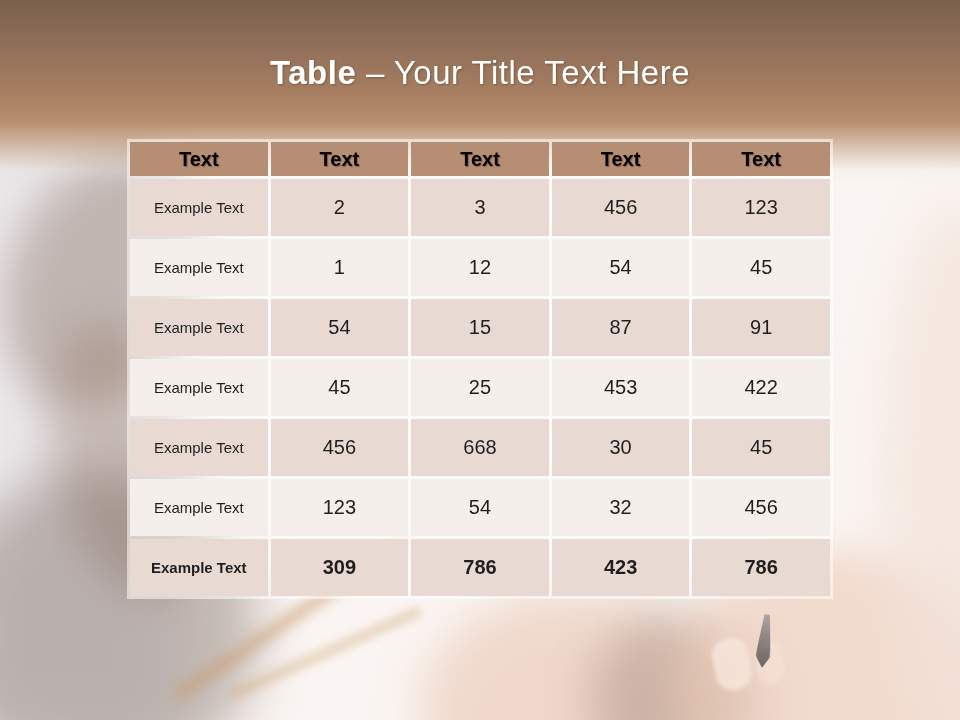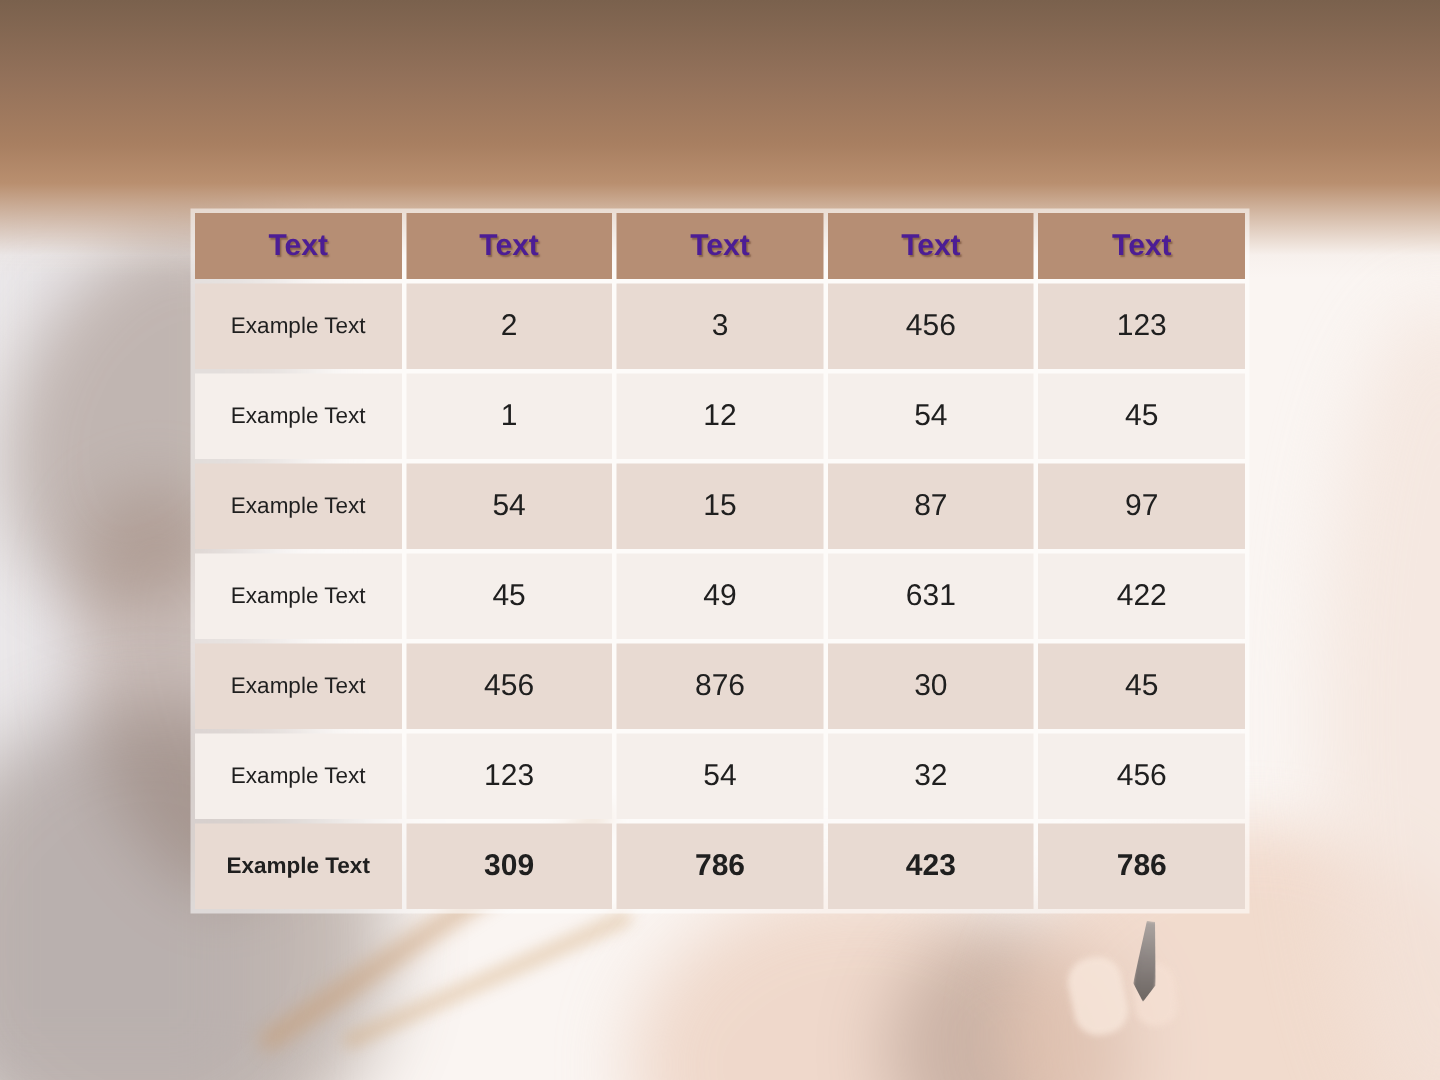--- a/index.html
+++ b/index.html
@@ -54,22 +54,22 @@
   .title{position:absolute;left:0;top:54px;width:960px;text-align:center;
     color:var(--title-text,#fff);font-size:33px;letter-spacing:.5px;
     text-shadow:1px 1px 2px rgba(60,35,20,.35);}
   .title .bold{font-weight:700;}
   .title .rest{font-weight:400;}
   
   .table-wrap{position:absolute;left:127px;top:139px;width:706px;}
   table{width:100%;border-collapse:separate;border-spacing:3px;
     background:rgba(255,255,255,0.55);}
   th,td{text-align:center;vertical-align:middle;padding:0 4px;}
-  th{height:44px;background:var(--header-bg,#b68e74);
-    color:#4c1d95;font-size:20px;font-weight:700;
+  th{height:34px;background:var(--header-bg,#b68e74);
+    color:#000000;font-size:20px;font-weight:700;
     text-shadow:1px 1px 1px rgba(80,45,25,.45);}
   td{height:57px;color:var(--cell-text,#1f1f1f);font-size:20px;text-align:center;}
   td.label{font-size:15px;}
   tr.row-dark td{background:var(--row-dark,#e8dad2);}
   tr.row-light td{background:var(--row-light,#f5efeb);}
   tr.bold td{font-weight:700;}
   col{width:20%;}
 </style>
 </head>
 <body>
@@ -87,20 +87,23 @@
     <div class="blob hair-right"></div>
     <div class="blob hand"></div>
     <div class="blob far-right-skin"></div>
     <div class="blob fingernail-1"></div>
     <div class="blob fingernail-2"></div>
     <div class="pen-tip"></div>
   </div>
 
   <div class="top-band"></div>
 
+  <div class="title">
+    <span class="bold">Table</span><span class="rest"> – Your Title Text Here</span>
+  </div>
 
   <div class="table-wrap">
     <table>
       <colgroup>
           <col>
           <col>
           <col>
           <col>
           <col>
         </colgroup>
@@ -126,33 +129,33 @@
           <td>1</td>
           <td>12</td>
           <td>54</td>
           <td>45</td>
         </tr>
         <tr class="row-dark">
           <td class="label">Example Text</td>
           <td>54</td>
           <td>15</td>
           <td>87</td>
-          <td>97</td>
+          <td>91</td>
         </tr>
         <tr class="row-light">
           <td class="label">Example Text</td>
           <td>45</td>
-          <td>49</td>
-          <td>631</td>
+          <td>25</td>
+          <td>453</td>
           <td>422</td>
         </tr>
         <tr class="row-dark">
           <td class="label">Example Text</td>
           <td>456</td>
-          <td>876</td>
+          <td>668</td>
           <td>30</td>
           <td>45</td>
         </tr>
         <tr class="row-light">
           <td class="label">Example Text</td>
           <td>123</td>
           <td>54</td>
           <td>32</td>
           <td>456</td>
         </tr>

